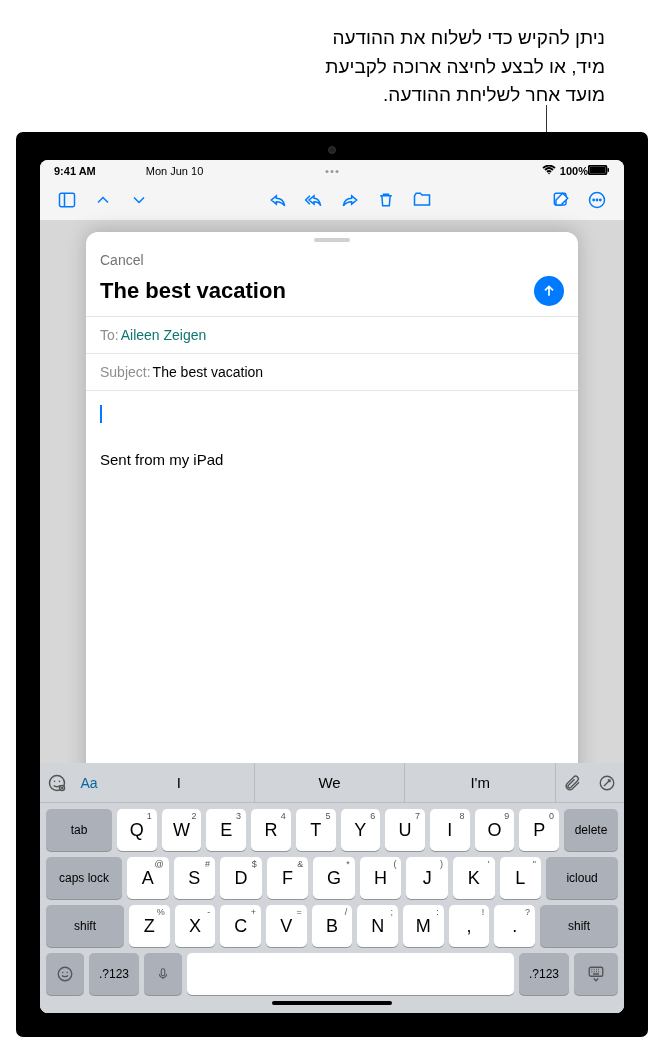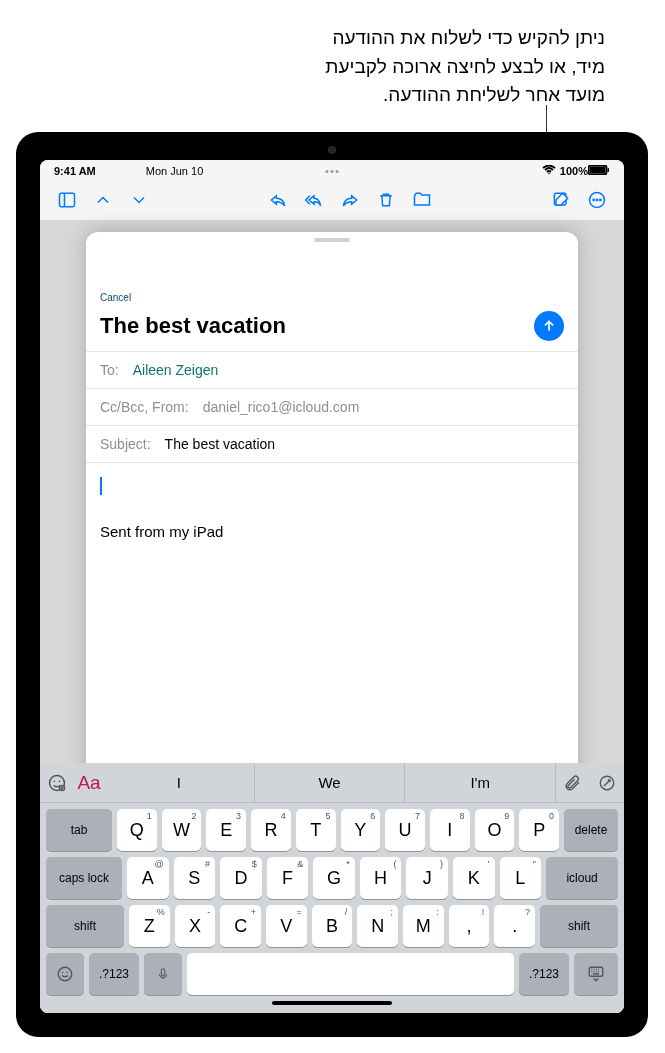--- a/index.html
+++ b/index.html
@@ -35,21 +35,21 @@
       width: 1px;
       height: 1px;
     }
     .ipad {
       position: absolute;
       top: 132px;
       left: 16px;
       width: 632px;
       height: 905px;
       background: #000;
-      border-radius: 22px;
+      border-radius: 7px;
       padding: 28px 24px 24px 24px;
     }
     .camera {
       position: absolute;
       top: 14px;
       left: 50%;
       transform: translateX(-50%);
       width: 8px;
       height: 8px;
       border-radius: 50%;
@@ -142,24 +142,23 @@
       background: #d0d0d0;
       border-radius: 2px;
       margin: 6px auto 2px auto;
     }
     .compose-header {
       display: flex;
       align-items: flex-start;
       padding: 4px 14px 0 14px;
     }
     .cancel {
-      color: #0c4a6e;
-      font-size: 10px;
+      color: #737373;
+      font-size: 14px;
       padding: 4px 0;
-      margin-top: 40px;
     }
     .compose-title-row {
       display: flex;
       align-items: center;
       padding: 4px 14px 10px 14px;
     }
     .compose-title {
       font-size: 22px;
       font-weight: 700;
       flex: 1;
@@ -175,21 +174,21 @@
       justify-content: center;
       color: #fff;
     }
     .send-btn svg { width: 16px; height: 16px; }
     .field {
       border-top: 1px solid #e5e5e7;
       padding: 10px 14px;
       display: flex;
       font-size: 14px;
       align-items: baseline;
-      gap: 14px;
+      gap: 2px;
     }
     .field-label { color: #8e8e93; }
     .field-value { color: #0f766e; }
     .field-value-gray { color: #8e8e93; }
     .field-value-black { color: #000; }
     .body-area {
       border-top: 1px solid #e5e5e7;
       padding: 12px 14px;
       font-size: 15px;
       color: #000;
@@ -390,24 +389,20 @@
           <svg viewBox="0 0 24 24">
               <path d="M12 19V5M6 11l6-6 6 6" stroke="#fff" stroke-width="2.5"></path>
             </svg>
         </div>
       </div>
       <div class="field">
         <span class="field-label">To:</span>
         <span class="field-value">Aileen Zeigen</span>
       </div>
       <div class="field">
-        <span class="field-label">Cc/Bcc, From:</span>
-        <span class="field-value-gray">daniel_rico1@icloud.com</span>
-      </div>
-      <div class="field">
         <span class="field-label">Subject:</span>
         <span class="field-value-black">The best vacation</span>
       </div>
       <div class="body-area">
         <div><span class="cursor"></span></div>
         <div class="signature">Sent from my iPad</div>
       </div>
     </div>
 
     <div class="keyboard">
@@ -415,21 +410,21 @@
         <div class="suggest-btn suggest-icon">
           <svg width="20" height="20" viewBox="0 0 24 24">
               <circle cx="12" cy="12" r="9" stroke="#555"></circle>
               <circle cx="9" cy="10" r="1" fill="#555" stroke="none"></circle>
               <circle cx="15" cy="10" r="1" fill="#555" stroke="none"></circle>
               <path d="M8 15c2 2 6 2 8 0" stroke="#555"></path>
               <circle cx="18" cy="18" r="3" stroke="#555" fill="#d1d4d9"></circle>
               <path d="M18 16.5v3M16.5 18h3" stroke="#555"></path>
             </svg>
         </div>
-        <div class="suggest-btn suggest-icon" style="font-size:19px;color:#be185d;width:30px">Aa</div>
+        <div class="suggest-btn suggest-icon" style="font-size:14px;color:#0369a1;width:30px">Aa</div>
         <div class="suggest-btn suggest-text">I</div>
         <div class="suggest-btn suggest-text">We</div>
         <div class="suggest-btn suggest-text">I'm</div>
         <div class="suggest-btn suggest-icon">
           <svg width="18" height="18" viewBox="0 0 24 24">
               <path d="M20 11l-9 9a5 5 0 01-7-7l9-9a3.5 3.5 0 015 5l-9 9a2 2 0 01-3-3l8-8" stroke="#555"></path>
             </svg>
         </div>
         <div class="suggest-btn suggest-icon">
           <svg width="18" height="18" viewBox="0 0 24 24">

